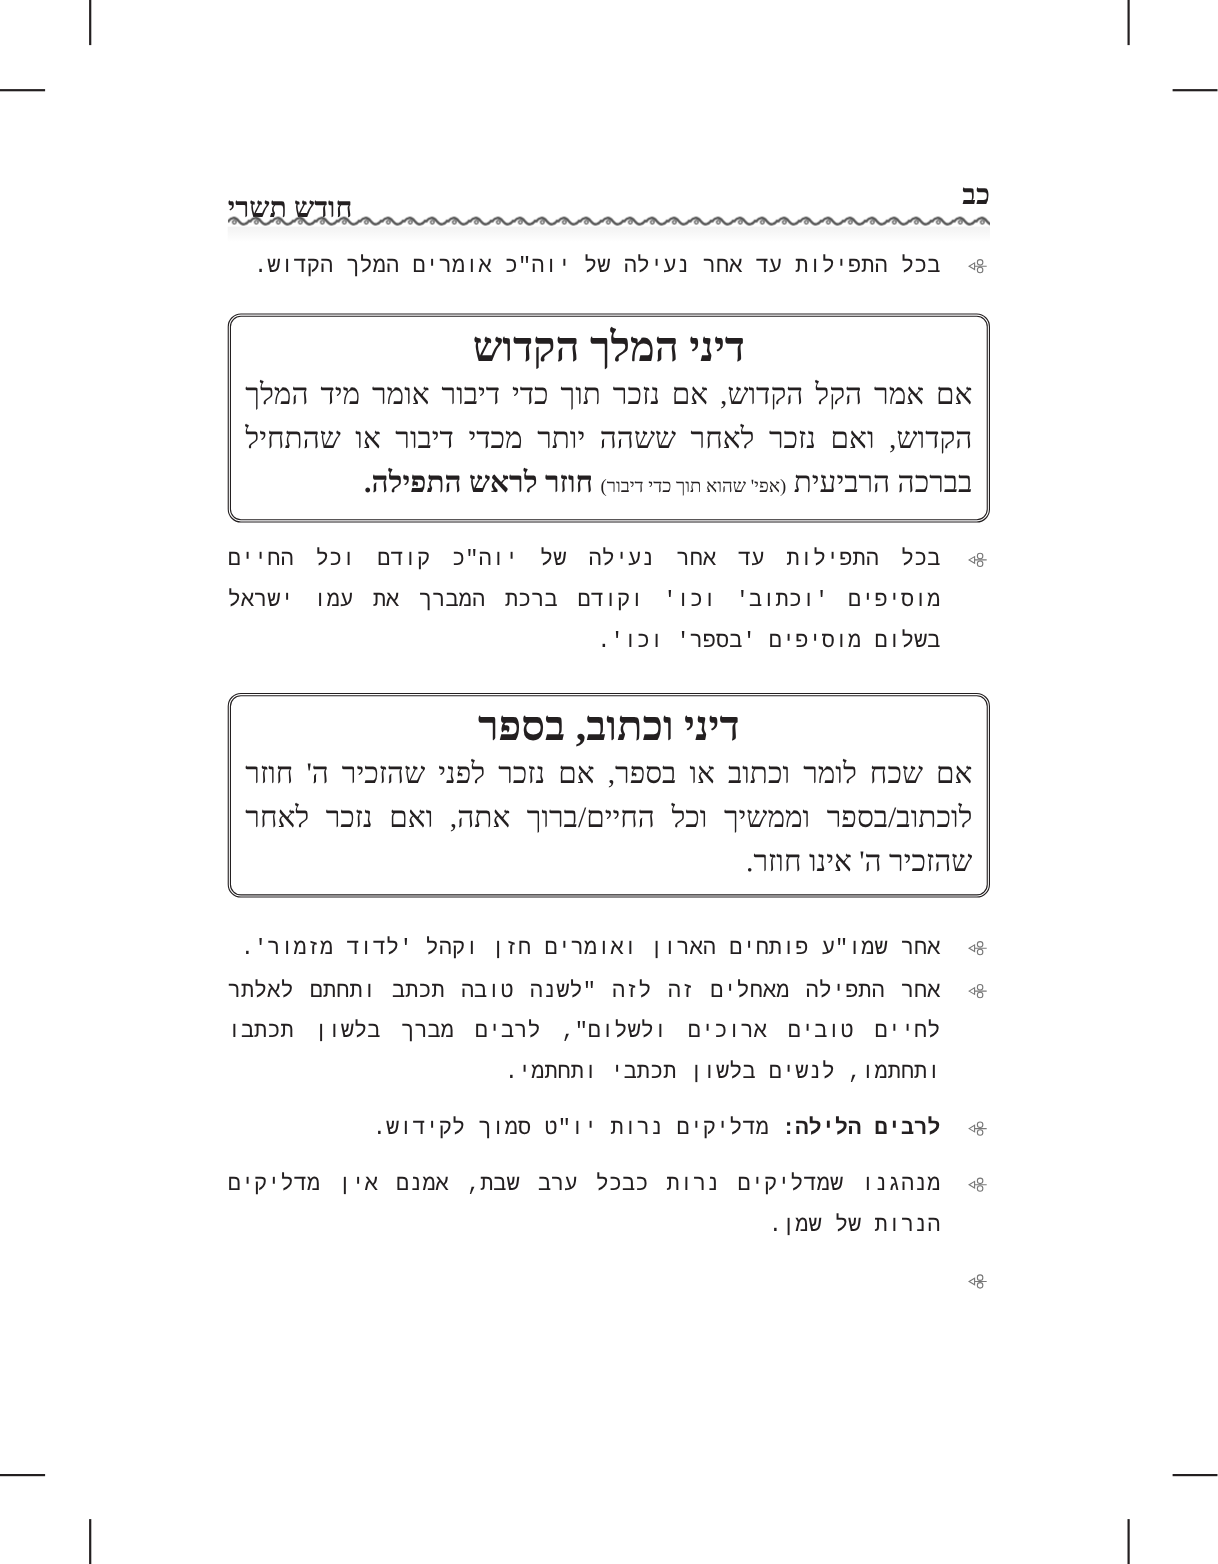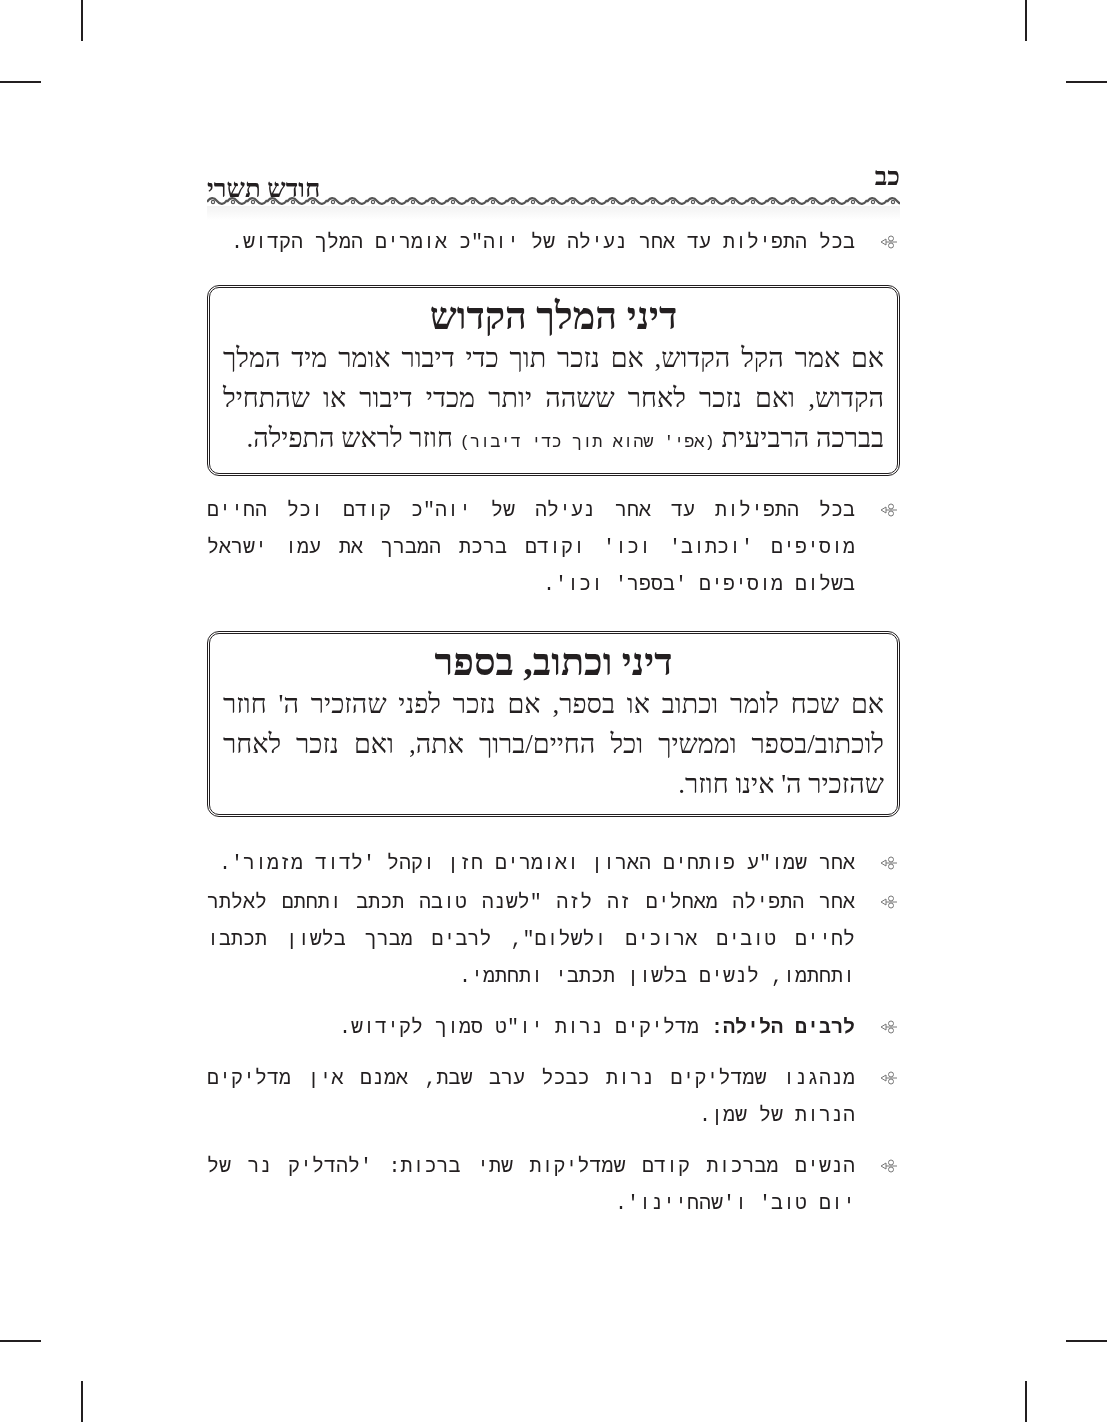--- a/index.html
+++ b/index.html
@@ -90,23 +90,22 @@
     }
     .box .box-title {
       text-align: center;
       text-align-last: center;
       font-weight: bold;
       font-size: 38px;
       line-height: 44px;
     }
     .box small {
       font-size: 17px;
-      font-family: Liberation Mono, monospace;
-    }
-    .box b { font-weight: normal; }
+    }
+    .box b { font-weight: bold; }
   </style>
 </head>
 <body>
 
 <div class="crop v" style="left:81px; top:0;"></div>
 <div class="crop h" style="left:0; top:81px;"></div>
 <div class="crop v" style="left:1025px; top:0;"></div>
 <div class="crop h" style="left:1066px; top:81px;"></div>
 <div class="crop h" style="left:0; top:1340px;"></div>
 <div class="crop v" style="left:81px; top:1381px;"></div>
@@ -203,16 +202,15 @@
     <span>מנהגנו שמדליקים נרות כבכל ערב שבת, אמנם אין מדליקים הנרות של שמן.</span>
   </div>
 
   <div class="item" style="margin-top:14px;">
     <svg class="bullet" viewBox="0 0 18 14" xmlns="http://www.w3.org/2000/svg">
       <path d="M1 7 L6 4 L6 10 Z" fill="none" stroke="#777" stroke-width="1"></path>
       <line x1="6" y1="7" x2="17" y2="7" stroke="#777" stroke-width="1"></line>
       <circle cx="11" cy="3.5" r="2.5" fill="none" stroke="#777" stroke-width="1"></circle>
       <circle cx="11" cy="10.5" r="2.5" fill="none" stroke="#777" stroke-width="1"></circle>
     </svg>
-    <span>הנשים מברכות קודם שמדליקות שתי ברכות: 'להדליק נר של יום טוב' ו'שהחיינו'.</span>
   </div>
 
 </div>
 
 </body></html>

